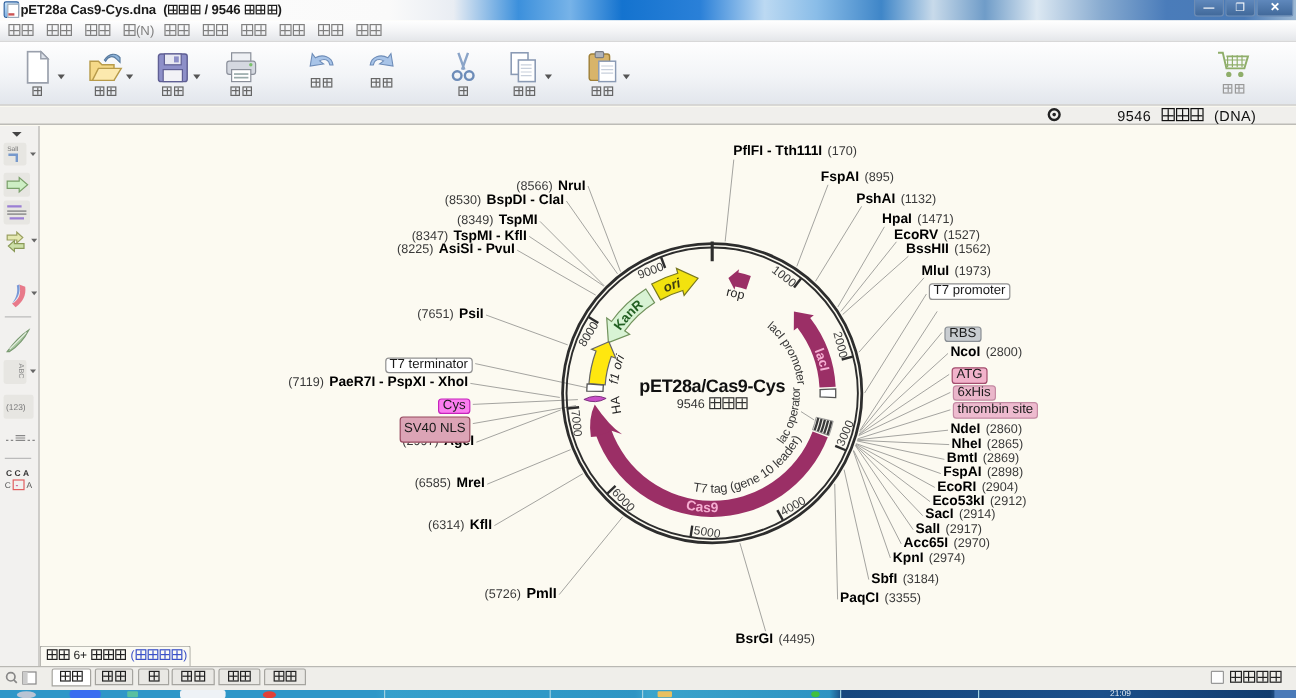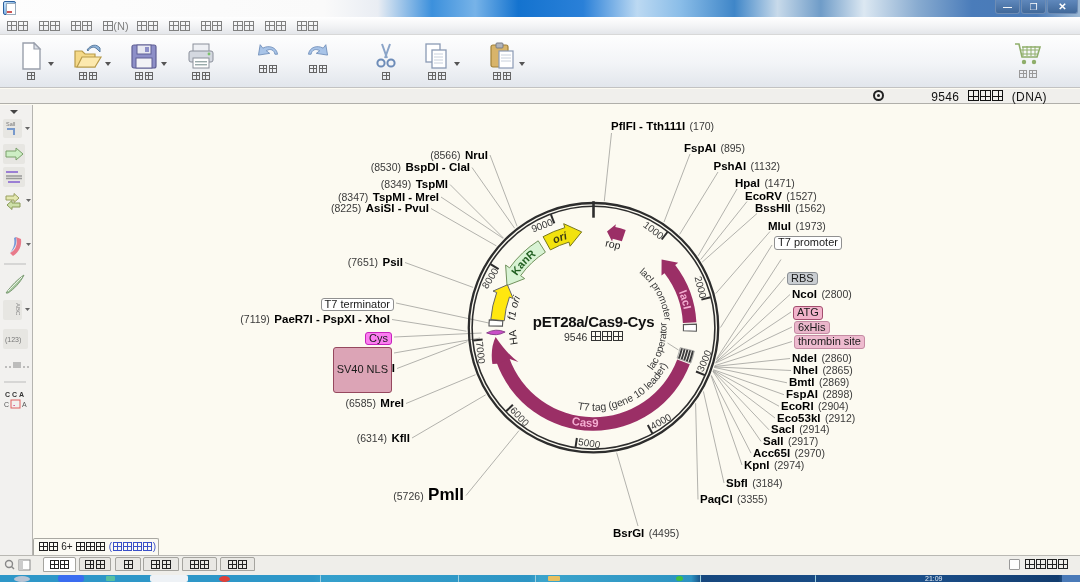--- a/index.html
+++ b/index.html
@@ -26,20 +26,21 @@
 #tooltip{left:33px;top:538px;width:126px;height:17px;background:#fbfaf3;border:1px solid #a9a8a2;border-bottom:none;border-radius:2px 2px 0 0;font-size:10px;color:#222;padding:2px 0 0 4px;white-space:nowrap}
 #tabrow{left:0;top:555px;width:1080px;height:20px;background:#efeeea;border-top:1px solid #b9b8b3}
 .tab{position:absolute;top:1px;height:14px;border:1px solid #a5a49f;border-radius:2px 2px 0 0;background:#e9e8e4;font-size:10px;color:#222;text-align:center;padding-top:1px}
 .tab.sel{background:#fff;height:15px;font-weight:bold}
 #taskbar{left:0;top:575px;width:1080px;height:7px;background:linear-gradient(90deg,#2e97c8 0%,#2e97c8 29%,#35a0cc 30%,#2d95c4 49%,#3ba4cc 50%,#2d93c2 64%,#16477e 65%,#1b4f8a 85%,#123c6e 98%,#3a6ea6 99%)}
 .blob{position:absolute;border-radius:2px}
 #cartbtn{position:absolute;left:1013px;top:6px;text-align:center;color:#999;font-size:9px}
 </style></head><body style="position:relative;background:#fcfaf1">
 <div id="titlebar" class="abs">
     <div id="appicon"></div>
+<div class="tl">pET28a Cas9-Cys.dna&nbsp; (<i class="cj" style="width:8px;height:8px"></i><i class="cj" style="width:8px;height:8px"></i><i class="cj" style="width:8px;height:8px"></i> / 9546 <i class="cj" style="width:8px;height:8px"></i><i class="cj" style="width:8px;height:8px"></i><i class="cj" style="width:8px;height:8px"></i>)</div>
 <div class="wbtn" style="left:995px;width:25px">
       <span style="font-weight:bold">—</span>
     </div>
 <div class="wbtn" style="left:1021px;width:25px">
       <span>❐</span>
     </div>
 <div class="wbtn" style="left:1047px;width:31px">
       <span style="font-size:10px;font-weight:bold">✕</span>
     </div>
 </div>
@@ -294,28 +295,28 @@
 <text font-size="11" fill="#3c3c14" font-weight="bold" font-style="italic"><textPath href="#tp7" startOffset="50%" text-anchor="middle">ori</textPath></text>
 <text font-size="10.5" fill="#222" font-weight="normal" font-style="italic"><textPath href="#tp8" startOffset="50%" text-anchor="middle">f1 ori</textPath></text>
 <text font-size="10.5" fill="#222" font-weight="normal"><textPath href="#tp9" startOffset="50%" text-anchor="middle">HA</textPath></text>
 <text x="612.2" y="247.9" font-size="10.5" fill="#222" text-anchor="middle" transform="rotate(13 612.2 247.9)">rop</text>
 <text x="593.5" y="326.5" font-size="15" font-weight="bold" fill="#111" text-anchor="middle" letter-spacing="-0.3">pET28a/Cas9-Cys</text>
 </svg>
 <div class="abs" style="left:560px;top:330.5px;width:68px;text-align:center;font-size:10.5px;color:#333">9546 <i class="cj" style="width:10px;height:10px"></i><i class="cj" style="width:10px;height:10px"></i><i class="cj" style="width:10px;height:10px"></i></div>
 <div class="abs" style="right:592px;top:144.5px;white-space:nowrap"><span style="font-size:10.5px;color:#3a3a3a">(8566)</span>&nbsp;<b style="font-size:11.5px;color:#000">NruI</b></div>
 <div class="abs" style="right:610px;top:157.0px;white-space:nowrap"><span style="font-size:10.5px;color:#3a3a3a">(8530)</span>&nbsp;<b style="font-size:11.5px;color:#000">BspDI - ClaI</b></div>
 <div class="abs" style="right:632px;top:174.0px;white-space:nowrap"><span style="font-size:10.5px;color:#3a3a3a">(8349)</span>&nbsp;<b style="font-size:11.5px;color:#000">TspMI</b></div>
-<div class="abs" style="right:641px;top:186.5px;white-space:nowrap"><span style="font-size:10.5px;color:#3a3a3a">(8347)</span>&nbsp;<b style="font-size:11.5px;color:#000">TspMI - MreI</b></div>
+<div class="abs" style="right:641px;top:186.5px;white-space:nowrap"><span style="font-size:10.5px;color:#3a3a3a">(8347)</span>&nbsp;<b style="font-size:11.5px;color:#000">TspMI - KflI</b></div>
 <div class="abs" style="right:651px;top:198.0px;white-space:nowrap"><span style="font-size:10.5px;color:#3a3a3a">(8225)</span>&nbsp;<b style="font-size:11.5px;color:#000">AsiSI - PvuI</b></div>
 <div class="abs" style="right:677px;top:252.0px;white-space:nowrap"><span style="font-size:10.5px;color:#3a3a3a">(7651)</span>&nbsp;<b style="font-size:11.5px;color:#000">PsiI</b></div>
 <div class="abs" style="right:690px;top:309.0px;white-space:nowrap"><span style="font-size:10.5px;color:#3a3a3a">(7119)</span>&nbsp;<b style="font-size:11.5px;color:#000">PaeR7I - PspXI - XhoI</b></div>
 <div class="abs" style="right:685px;top:358.0px;white-space:nowrap"><span style="font-size:10.5px;color:#3a3a3a">(2997)</span>&nbsp;<b style="font-size:11.5px;color:#000">AgeI</b></div>
 <div class="abs" style="right:676px;top:393.0px;white-space:nowrap"><span style="font-size:10.5px;color:#3a3a3a">(6585)</span>&nbsp;<b style="font-size:11.5px;color:#000">MreI</b></div>
 <div class="abs" style="right:670px;top:427.5px;white-space:nowrap"><span style="font-size:10.5px;color:#3a3a3a">(6314)</span>&nbsp;<b style="font-size:11.5px;color:#000">KflI</b></div>
-<div class="abs" style="right:616px;top:485.0px;white-space:nowrap"><span style="font-size:10.5px;color:#3a3a3a">(5726)</span>&nbsp;<b style="font-size:17px;color:#000">PmlI</b></div>
+<div class="abs" style="right:616px;top:485.0px;white-space:nowrap"><span style="font-size:10.5px;color:#3a3a3a">(5726)</span>&nbsp;<b style="font-size:12px;color:#000">PmlI</b></div>
 <div class="abs" style="left:611px;top:116.0px;white-space:nowrap"><b style="font-size:11.5px;color:#000">PflFI - Tth111I</b>&nbsp;<span style="font-size:10.5px;color:#3a3a3a">(170)</span></div>
 <div class="abs" style="left:684px;top:137.5px;white-space:nowrap"><b style="font-size:11.5px;color:#000">FspAI</b>&nbsp;<span style="font-size:10.5px;color:#3a3a3a">(895)</span></div>
 <div class="abs" style="left:713.5px;top:156.0px;white-space:nowrap"><b style="font-size:11.5px;color:#000">PshAI</b>&nbsp;<span style="font-size:10.5px;color:#3a3a3a">(1132)</span></div>
 <div class="abs" style="left:735px;top:173.0px;white-space:nowrap"><b style="font-size:11.5px;color:#000">HpaI</b>&nbsp;<span style="font-size:10.5px;color:#3a3a3a">(1471)</span></div>
 <div class="abs" style="left:745px;top:185.5px;white-space:nowrap"><b style="font-size:11.5px;color:#000">EcoRV</b>&nbsp;<span style="font-size:10.5px;color:#3a3a3a">(1527)</span></div>
 <div class="abs" style="left:755px;top:197.5px;white-space:nowrap"><b style="font-size:11.5px;color:#000">BssHII</b>&nbsp;<span style="font-size:10.5px;color:#3a3a3a">(1562)</span></div>
 <div class="abs" style="left:768px;top:215.5px;white-space:nowrap"><b style="font-size:11.5px;color:#000">MluI</b>&nbsp;<span style="font-size:10.5px;color:#3a3a3a">(1973)</span></div>
 <div class="abs" style="left:783px;top:232px;white-space:nowrap"><b style="font-size:11.5px;color:#000">XbaI</b>&nbsp;<span style="font-size:10.5px;color:#3a3a3a">(2761)</span></div>
 <div class="abs" style="left:792px;top:284.0px;white-space:nowrap"><b style="font-size:11.5px;color:#000">NcoI</b>&nbsp;<span style="font-size:10.5px;color:#3a3a3a">(2800)</span></div>
 <div class="abs" style="left:792px;top:348.0px;white-space:nowrap"><b style="font-size:11.5px;color:#000">NdeI</b>&nbsp;<span style="font-size:10.5px;color:#3a3a3a">(2860)</span></div>
@@ -326,21 +327,21 @@
 <div class="abs" style="left:777px;top:407.5px;white-space:nowrap"><b style="font-size:11.5px;color:#000">Eco53kI</b>&nbsp;<span style="font-size:10.5px;color:#3a3a3a">(2912)</span></div>
 <div class="abs" style="left:771px;top:419.3px;white-space:nowrap"><b style="font-size:11.5px;color:#000">SacI</b>&nbsp;<span style="font-size:10.5px;color:#3a3a3a">(2914)</span></div>
 <div class="abs" style="left:763px;top:430.9px;white-space:nowrap"><b style="font-size:11.5px;color:#000">SalI</b>&nbsp;<span style="font-size:10.5px;color:#3a3a3a">(2917)</span></div>
 <div class="abs" style="left:753px;top:442.7px;white-space:nowrap"><b style="font-size:11.5px;color:#000">Acc65I</b>&nbsp;<span style="font-size:10.5px;color:#3a3a3a">(2970)</span></div>
 <div class="abs" style="left:744px;top:454.5px;white-space:nowrap"><b style="font-size:11.5px;color:#000">KpnI</b>&nbsp;<span style="font-size:10.5px;color:#3a3a3a">(2974)</span></div>
 <div class="abs" style="left:726px;top:472.5px;white-space:nowrap"><b style="font-size:11.5px;color:#000">SbfI</b>&nbsp;<span style="font-size:10.5px;color:#3a3a3a">(3184)</span></div>
 <div class="abs" style="left:700px;top:489.0px;white-space:nowrap"><b style="font-size:11.5px;color:#000">PaqCI</b>&nbsp;<span style="font-size:10.5px;color:#3a3a3a">(3355)</span></div>
 <div class="abs" style="left:613px;top:522.5px;white-space:nowrap"><b style="font-size:11.5px;color:#000">BsrGI</b>&nbsp;<span style="font-size:10.5px;color:#3a3a3a">(4495)</span></div>
 <div class="abs" style="right:686px;top:297.5px;background:#fff;border:1px solid #909090;border-radius:3px;font-size:11px;color:#1a1a1a;padding:0 3px;line-height:1.05">T7 terminator</div>
 <div class="abs" style="right:688px;top:331.5px;background:#fb7df0;border:1px solid #c623bc;border-radius:3px;font-size:11px;color:#1a1a1a;padding:0 3px;line-height:1.05">Cys</div>
-<div class="abs" style="right:688px;top:347px;background:#dca4b6;border:1px solid #96485e;border-radius:3px;font-size:11px;color:#1a1a1a;padding:16px 3px;line-height:1.05">SV40 NLS</div>
+<div class="abs" style="right:688px;top:347px;background:#dca4b6;border:1px solid #96485e;border-radius:3px;font-size:11px;color:#1a1a1a;padding:4px 3px;line-height:1.05">SV40 NLS</div>
 <div class="abs" style="left:774px;top:236px;background:#fff;border:1px solid #909090;border-radius:3px;font-size:11px;color:#1a1a1a;padding:0 3px;line-height:1.05">T7 promoter</div>
 <div class="abs" style="left:787px;top:271.5px;background:#c9cdd1;border:1px solid #8a8f94;border-radius:3px;font-size:11px;color:#1a1a1a;padding:0 3px;line-height:1.05">RBS</div>
 <div class="abs" style="left:793px;top:306px;background:#f2b3cb;border:1px solid #a34e6e;border-radius:3px;font-size:11px;color:#1a1a1a;padding:0 3px;line-height:1.05">ATG</div>
 <div class="abs" style="left:794px;top:320.8px;background:#eab6ca;border:1px solid #c48ba3;border-radius:3px;font-size:11px;color:#1a1a1a;padding:0 3px;line-height:1.05">6xHis</div>
 <div class="abs" style="left:794px;top:335.4px;background:#eebbcf;border:1px solid #c48ba3;border-radius:3px;font-size:11px;color:#1a1a1a;padding:0 3px;line-height:1.05">thrombin site</div>
 <div id="tooltip" class="abs"><i class="cj" style="width:9px;height:9px"></i><i class="cj" style="width:9px;height:9px"></i> 6+ <i class="cj" style="width:9px;height:9px"></i><i class="cj" style="width:9px;height:9px"></i><i class="cj" style="width:9px;height:9px"></i> <span style="color:#3a50c8">(<i class="cj" style="width:9px;height:9px"></i><i class="cj" style="width:9px;height:9px"></i><i class="cj" style="width:9px;height:9px"></i><i class="cj" style="width:9px;height:9px"></i>)</span></div>
 <div id="tabrow" class="abs">
 <div class="tab sel" style="left:43px;width:33px"><i class="cj" style="width:9px;height:9px"></i><i class="cj" style="width:9px;height:9px"></i></div>
 <div class="tab" style="left:79px;width:32px"><i class="cj" style="width:9px;height:9px"></i><i class="cj" style="width:9px;height:9px"></i></div>
 <div class="tab" style="left:115px;width:26px"><i class="cj" style="width:9px;height:9px"></i></div>

